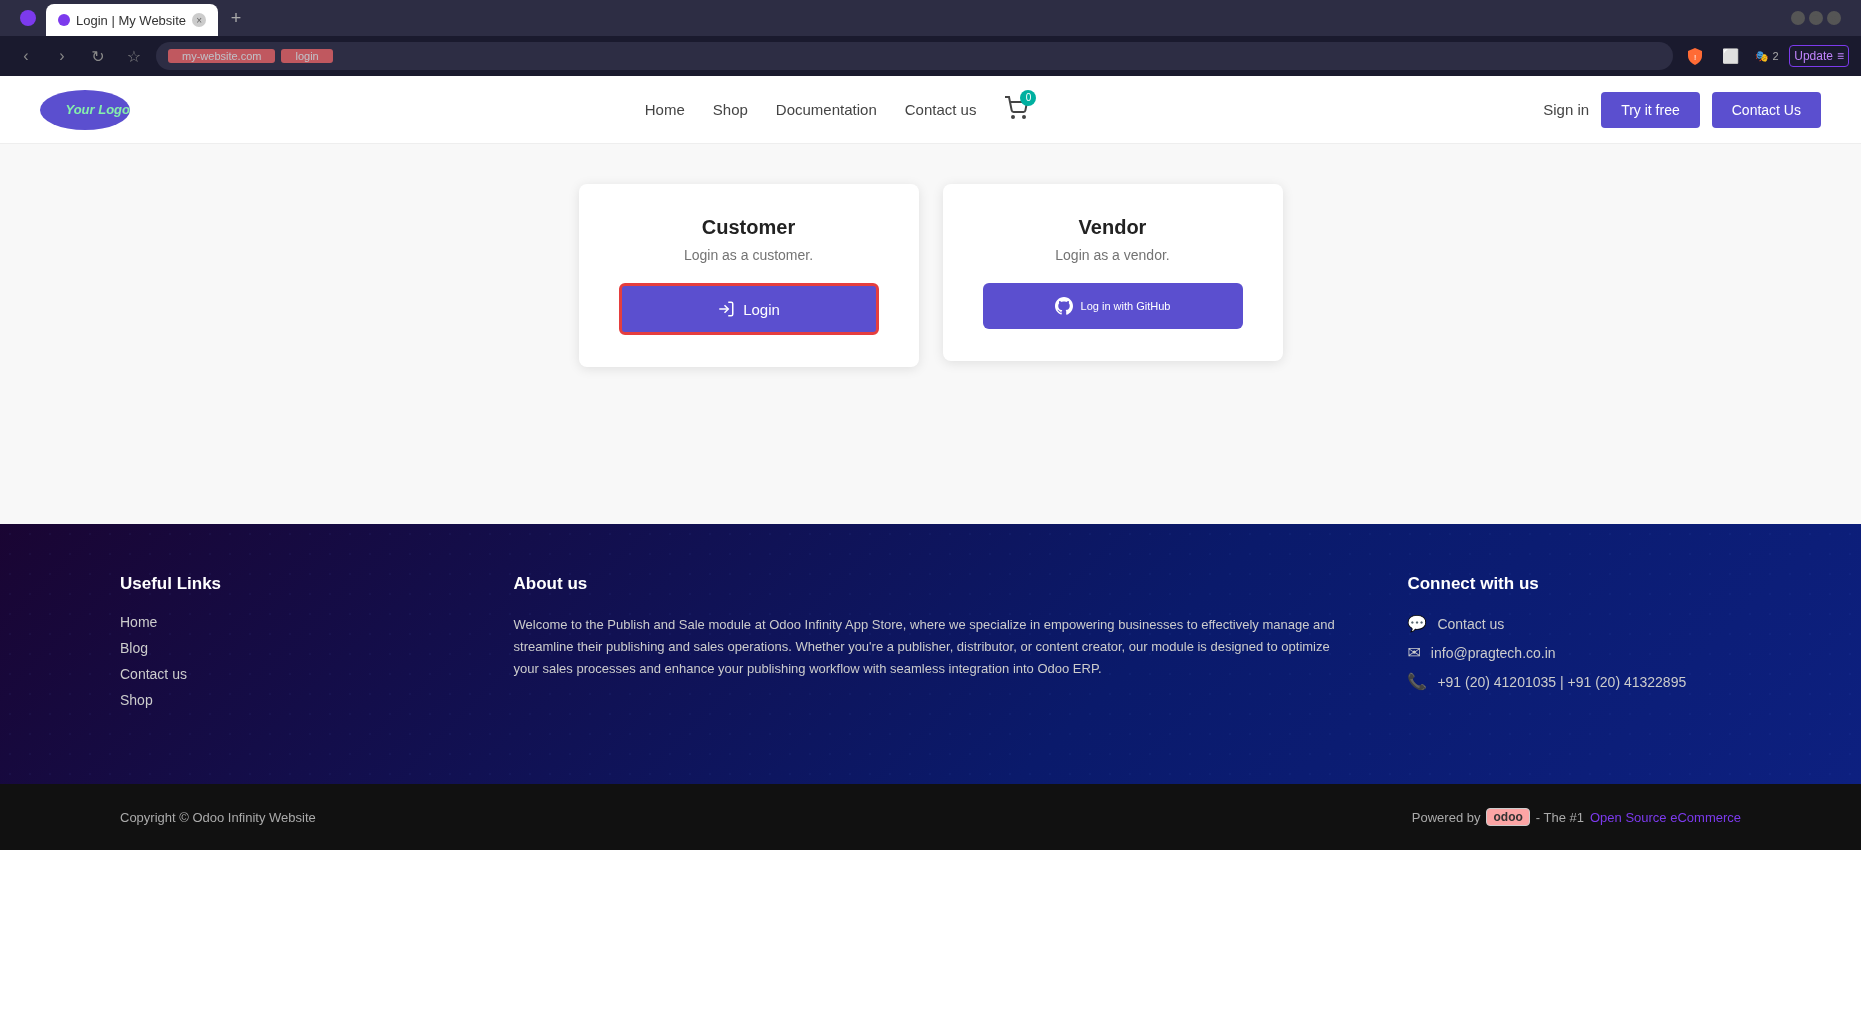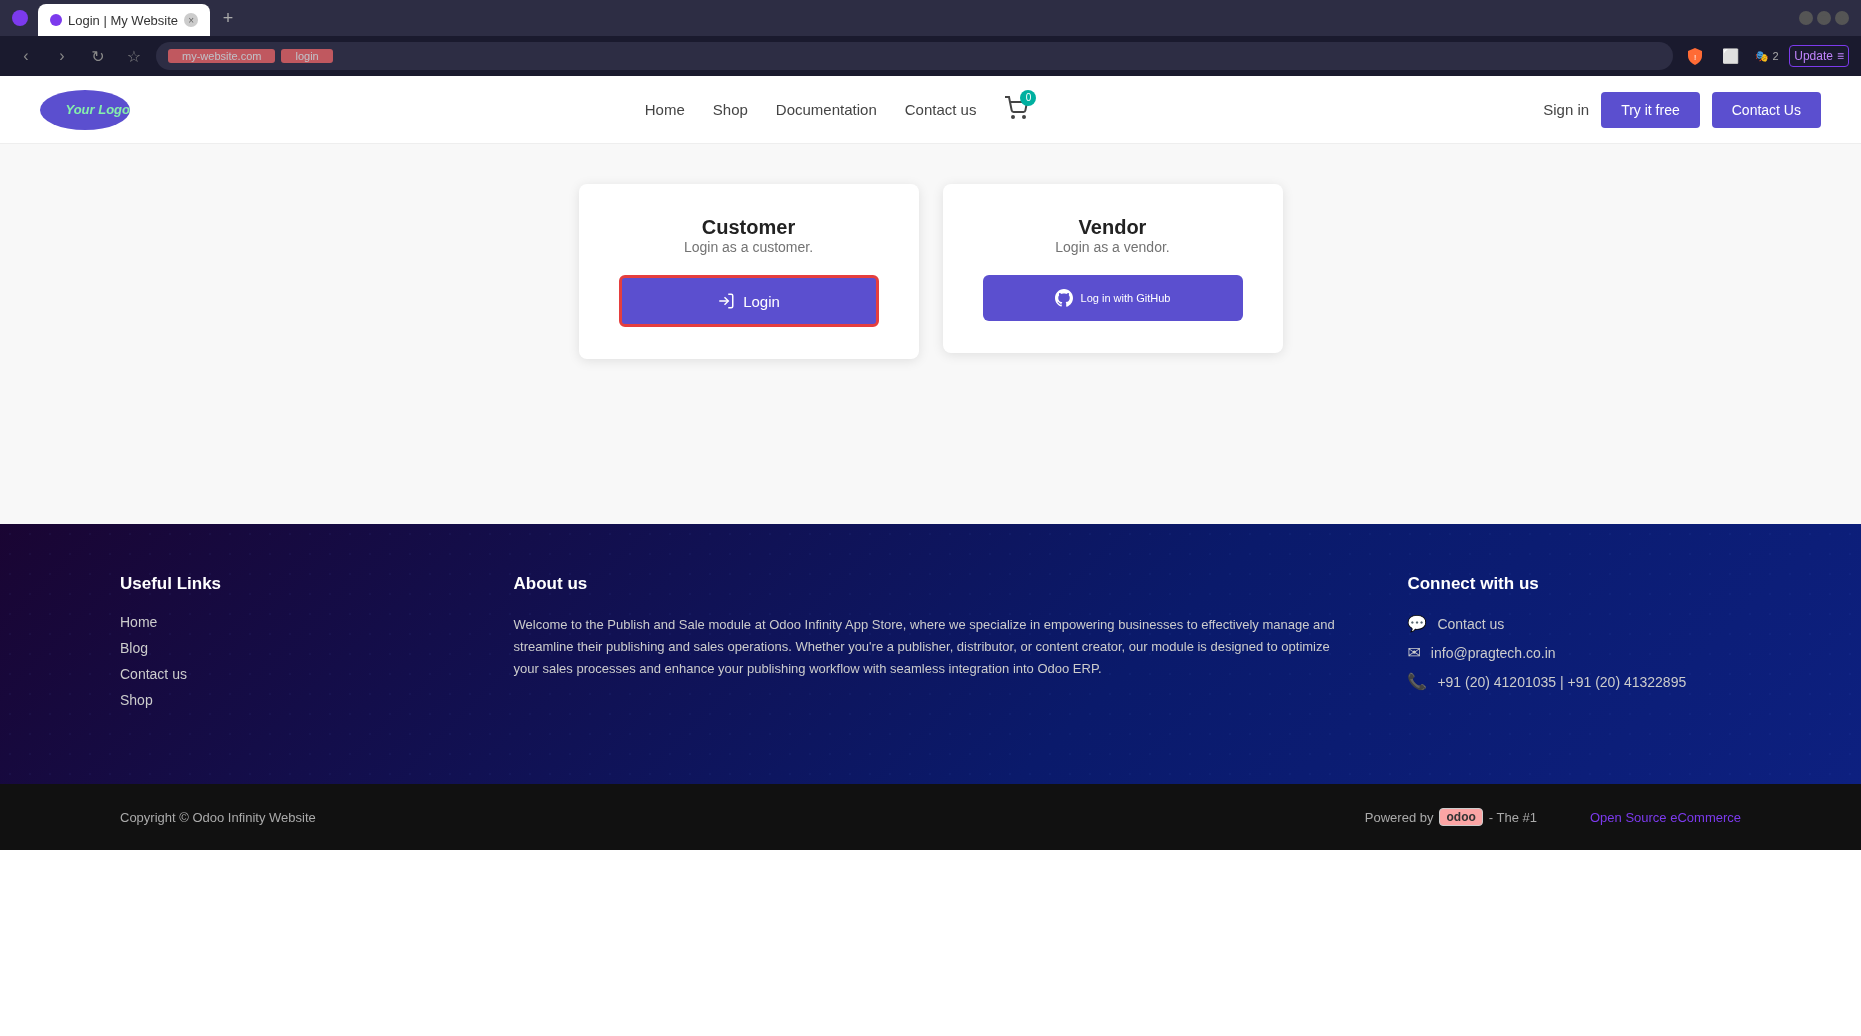--- a/index.html
+++ b/index.html
@@ -8,21 +8,21 @@
     
     .browser-chrome {
       background: #1a1a2e;
       width: 100%;
     }
     .tab-bar {
       display: flex;
       align-items: center;
       background: #2d2d44;
       height: 36px;
-      padding: 0 12px;
+      padding: 0 20px;
       gap: 4px;
     }
     .browser-icon {
       width: 16px; height: 16px;
       background: #7c3aed;
       border-radius: 50%;
       margin-right: 6px;
       flex-shrink: 0;
     }
     .tab-active {
@@ -197,21 +197,21 @@
       padding: 32px 40px;
       width: 340px;
       display: flex;
       flex-direction: column;
       align-items: center;
     }
     .card-title {
       font-size: 20px;
       font-weight: bold;
       color: #222;
-      margin-bottom: 0;
+      margin-bottom: 8px;
     }
     .card-subtitle {
       font-size: 14px;
       color: #737373;
       margin-bottom: 20px;
     }
     .login-btn {
       width: 100%;
       background: #5b4fcf;
       color: #fff;
@@ -308,21 +308,20 @@
       border-radius: 4px;
       padding: 1px 6px;
       font-size: 12px;
       font-weight: bold;
       color: #333;
       border: 1px solid #ccc;
     }
     .ecommerce-link {
       color: #7c3aed;
       text-decoration: none;
-      margin-left: 47px;
     }
 
     
     .footer-bg {
       position: relative;
       overflow: hidden;
     }
     .footer-bg::after {
       content: '';
       position: absolute;

